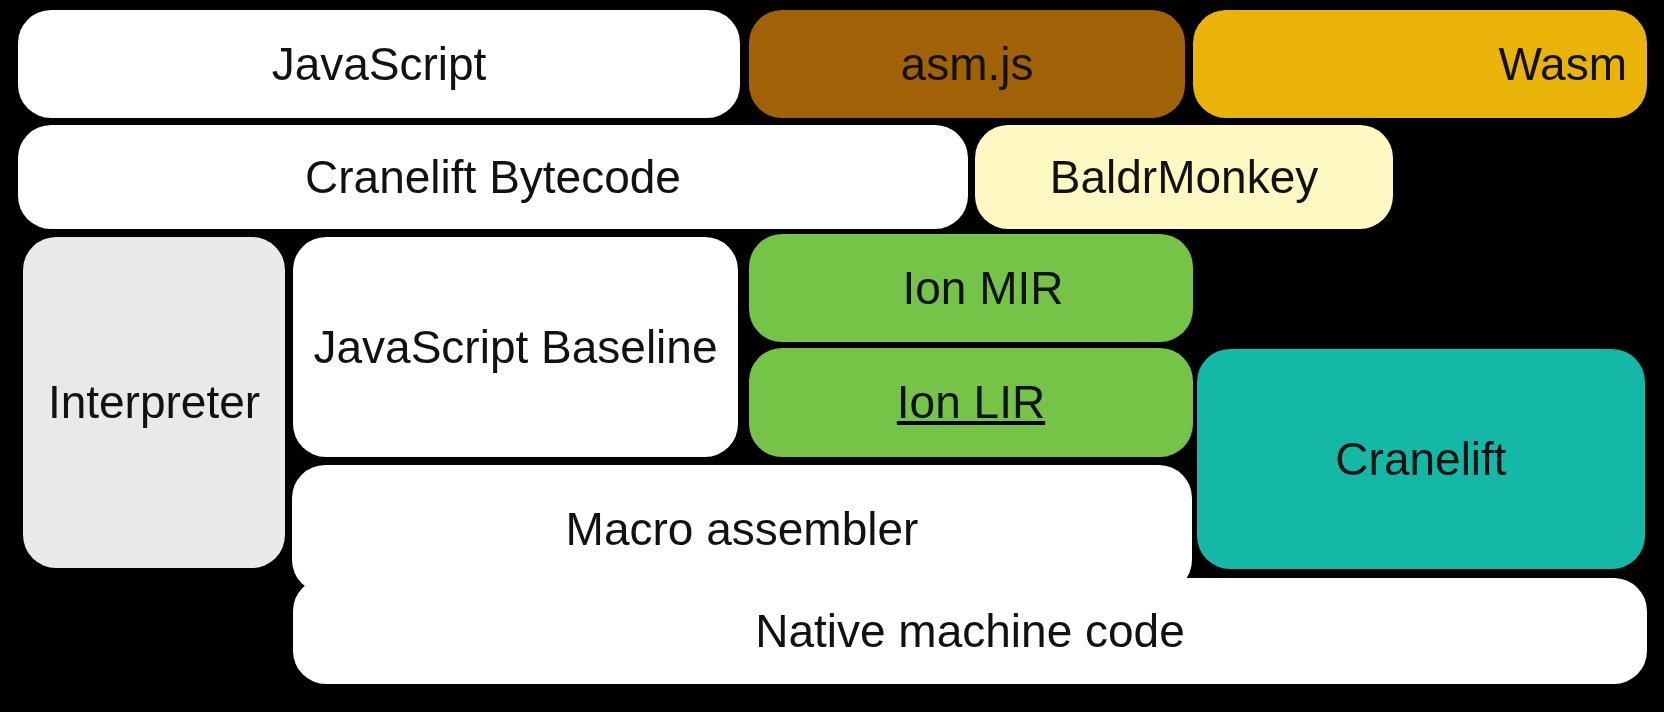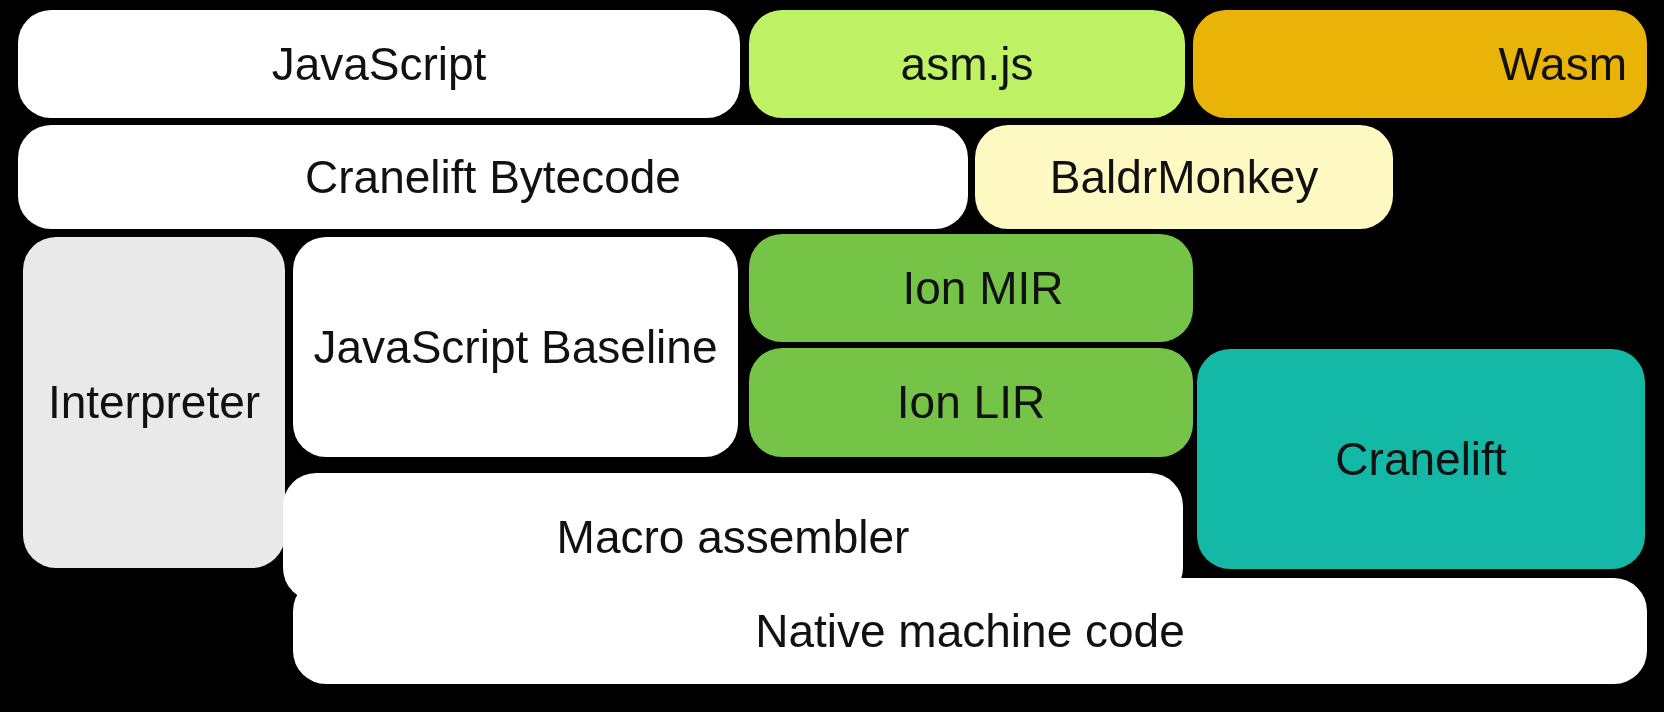--- a/index.html
+++ b/index.html
@@ -36,33 +36,33 @@
   .n-javascript   { left: 18px;   top: 10px;  width: 722px;  height: 108px; }
   .n-asmjs        { left: 749px;  top: 10px;  width: 436px;  height: 108px; }
   .n-wasm         { left: 1193px; top: 10px;  width: 454px;  height: 108px; }
   .n-bytecode     { left: 18px;   top: 125px; width: 950px;  height: 104px; }
   .n-baldrmonkey  { left: 975px;  top: 125px; width: 418px;  height: 104px; }
   .n-interpreter  { left: 23px;   top: 237px; width: 262px;  height: 331px; }
   .n-baseline     { left: 293px;  top: 237px; width: 445px;  height: 220px; }
   .n-ion-mir      { left: 749px;  top: 234px; width: 444px;  height: 108px; padding-left: 44px; }
   .n-ion-lir      { left: 749px;  top: 348px; width: 444px;  height: 109px; }
   .n-cranelift    { left: 1197px; top: 349px; width: 448px;  height: 220px; }
-  .n-macro        { left: 283px;  top: 465px; width: 900px;  height: 128px; margin-top: 8px; }
+  .n-macro        { left: 292px;  top: 465px; width: 900px;  height: 128px; }
   .n-native       { left: 293px;  top: 578px; width: 1354px; height: 106px; }
 </style>
 </head>
 <body>
 
 <div id="stage">
 
   <div class="node n-javascript" style="background: rgb(255, 255, 255);">
     <span class="label">JavaScript</span>
   </div>
 
-  <div class="node n-asmjs" style="background: #bef264;">
+  <div class="node n-asmjs" style="background: #a16207;">
     <span class="label">asm.js</span>
   </div>
 
   <div class="node n-wasm" style="background: #eab308; justify-content: flex-end;">
     <span class="label">Wasm</span>
   </div>
 
   <div class="node n-bytecode" style="background: rgb(255, 255, 255);">
     <span class="label">Cranelift Bytecode</span>
   </div>
@@ -76,21 +76,21 @@
   </div>
 
   <div class="node n-baseline" style="background: rgb(255, 255, 255);">
     <span class="label">JavaScript Baseline</span>
   </div>
 
   <div class="node n-ion-mir" style="background: rgb(118, 196, 71);">
     <span class="label">Ion MIR</span>
   </div>
 
-  <div class="node n-ion-lir" style="background: rgb(118, 196, 71);">
+  <div class="node n-ion-lir" style="background: rgb(118, 196, 71); text-decoration: underline;">
     <span class="label">Ion LIR</span>
   </div>
 
   <div class="node n-cranelift" style="background: #14b8a6;">
     <span class="label">Cranelift</span>
   </div>
 
   <div class="node n-macro" style="background: rgb(255, 255, 255);">
     <span class="label">Macro assembler</span>
   </div>

